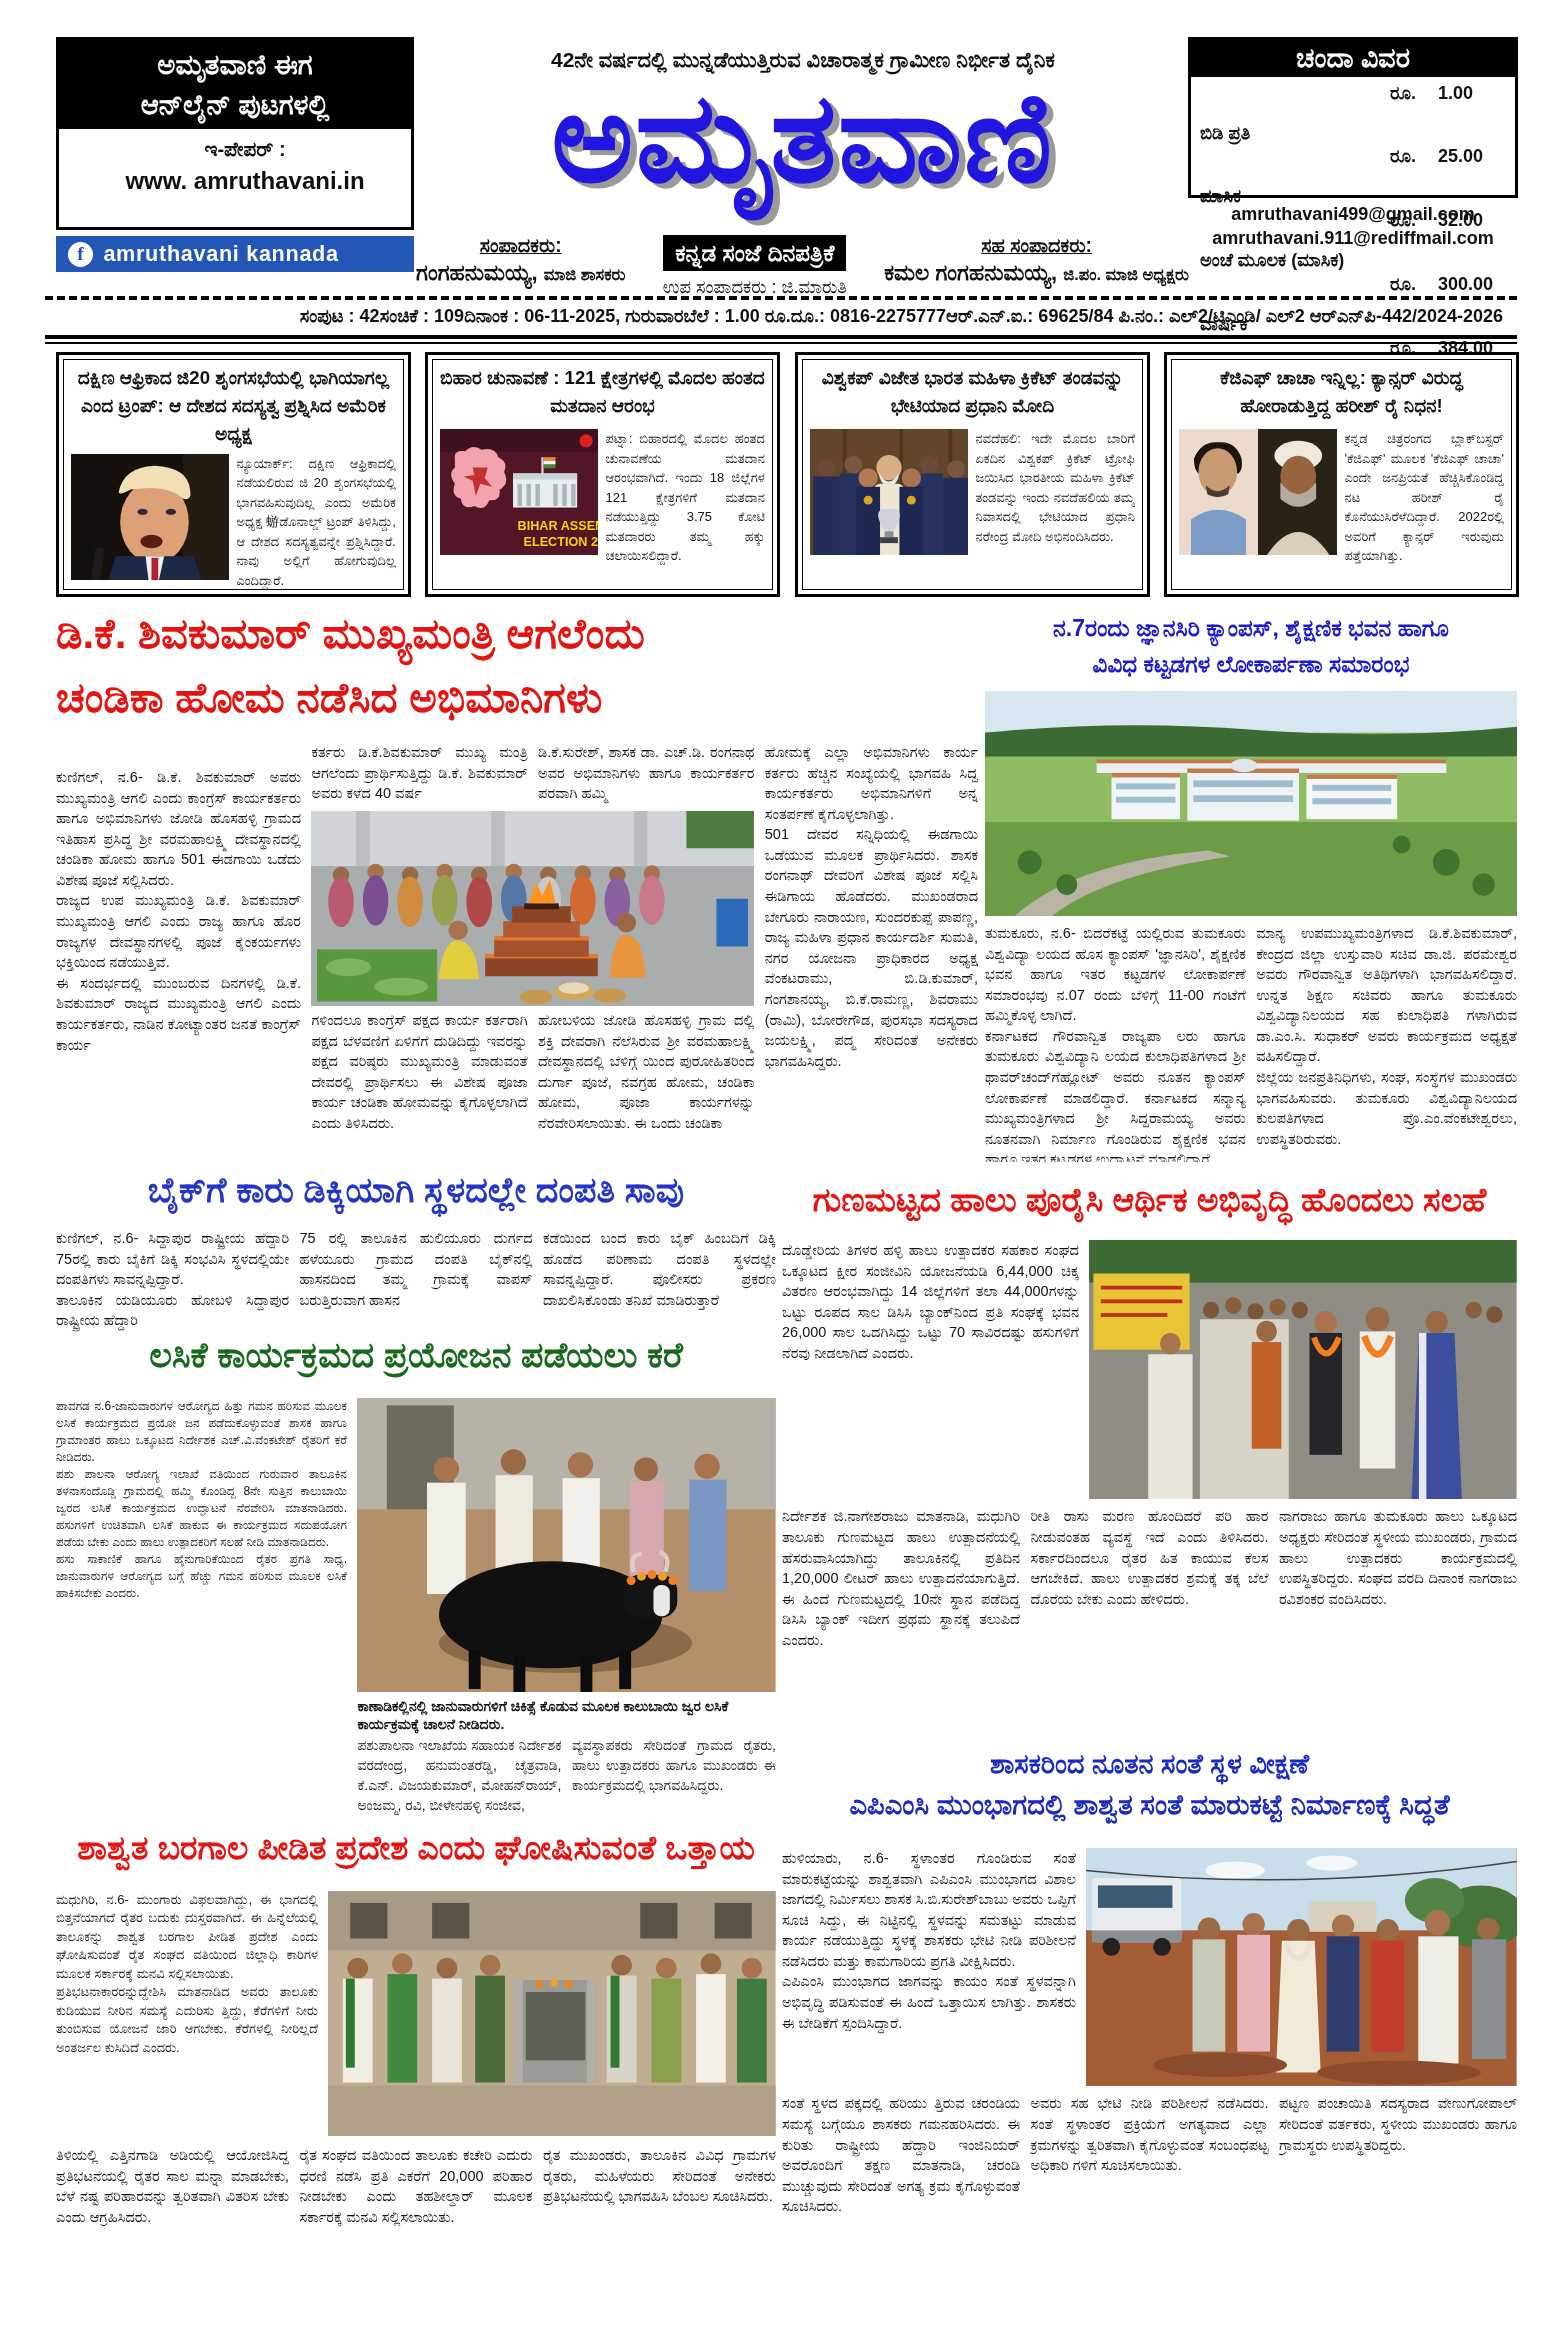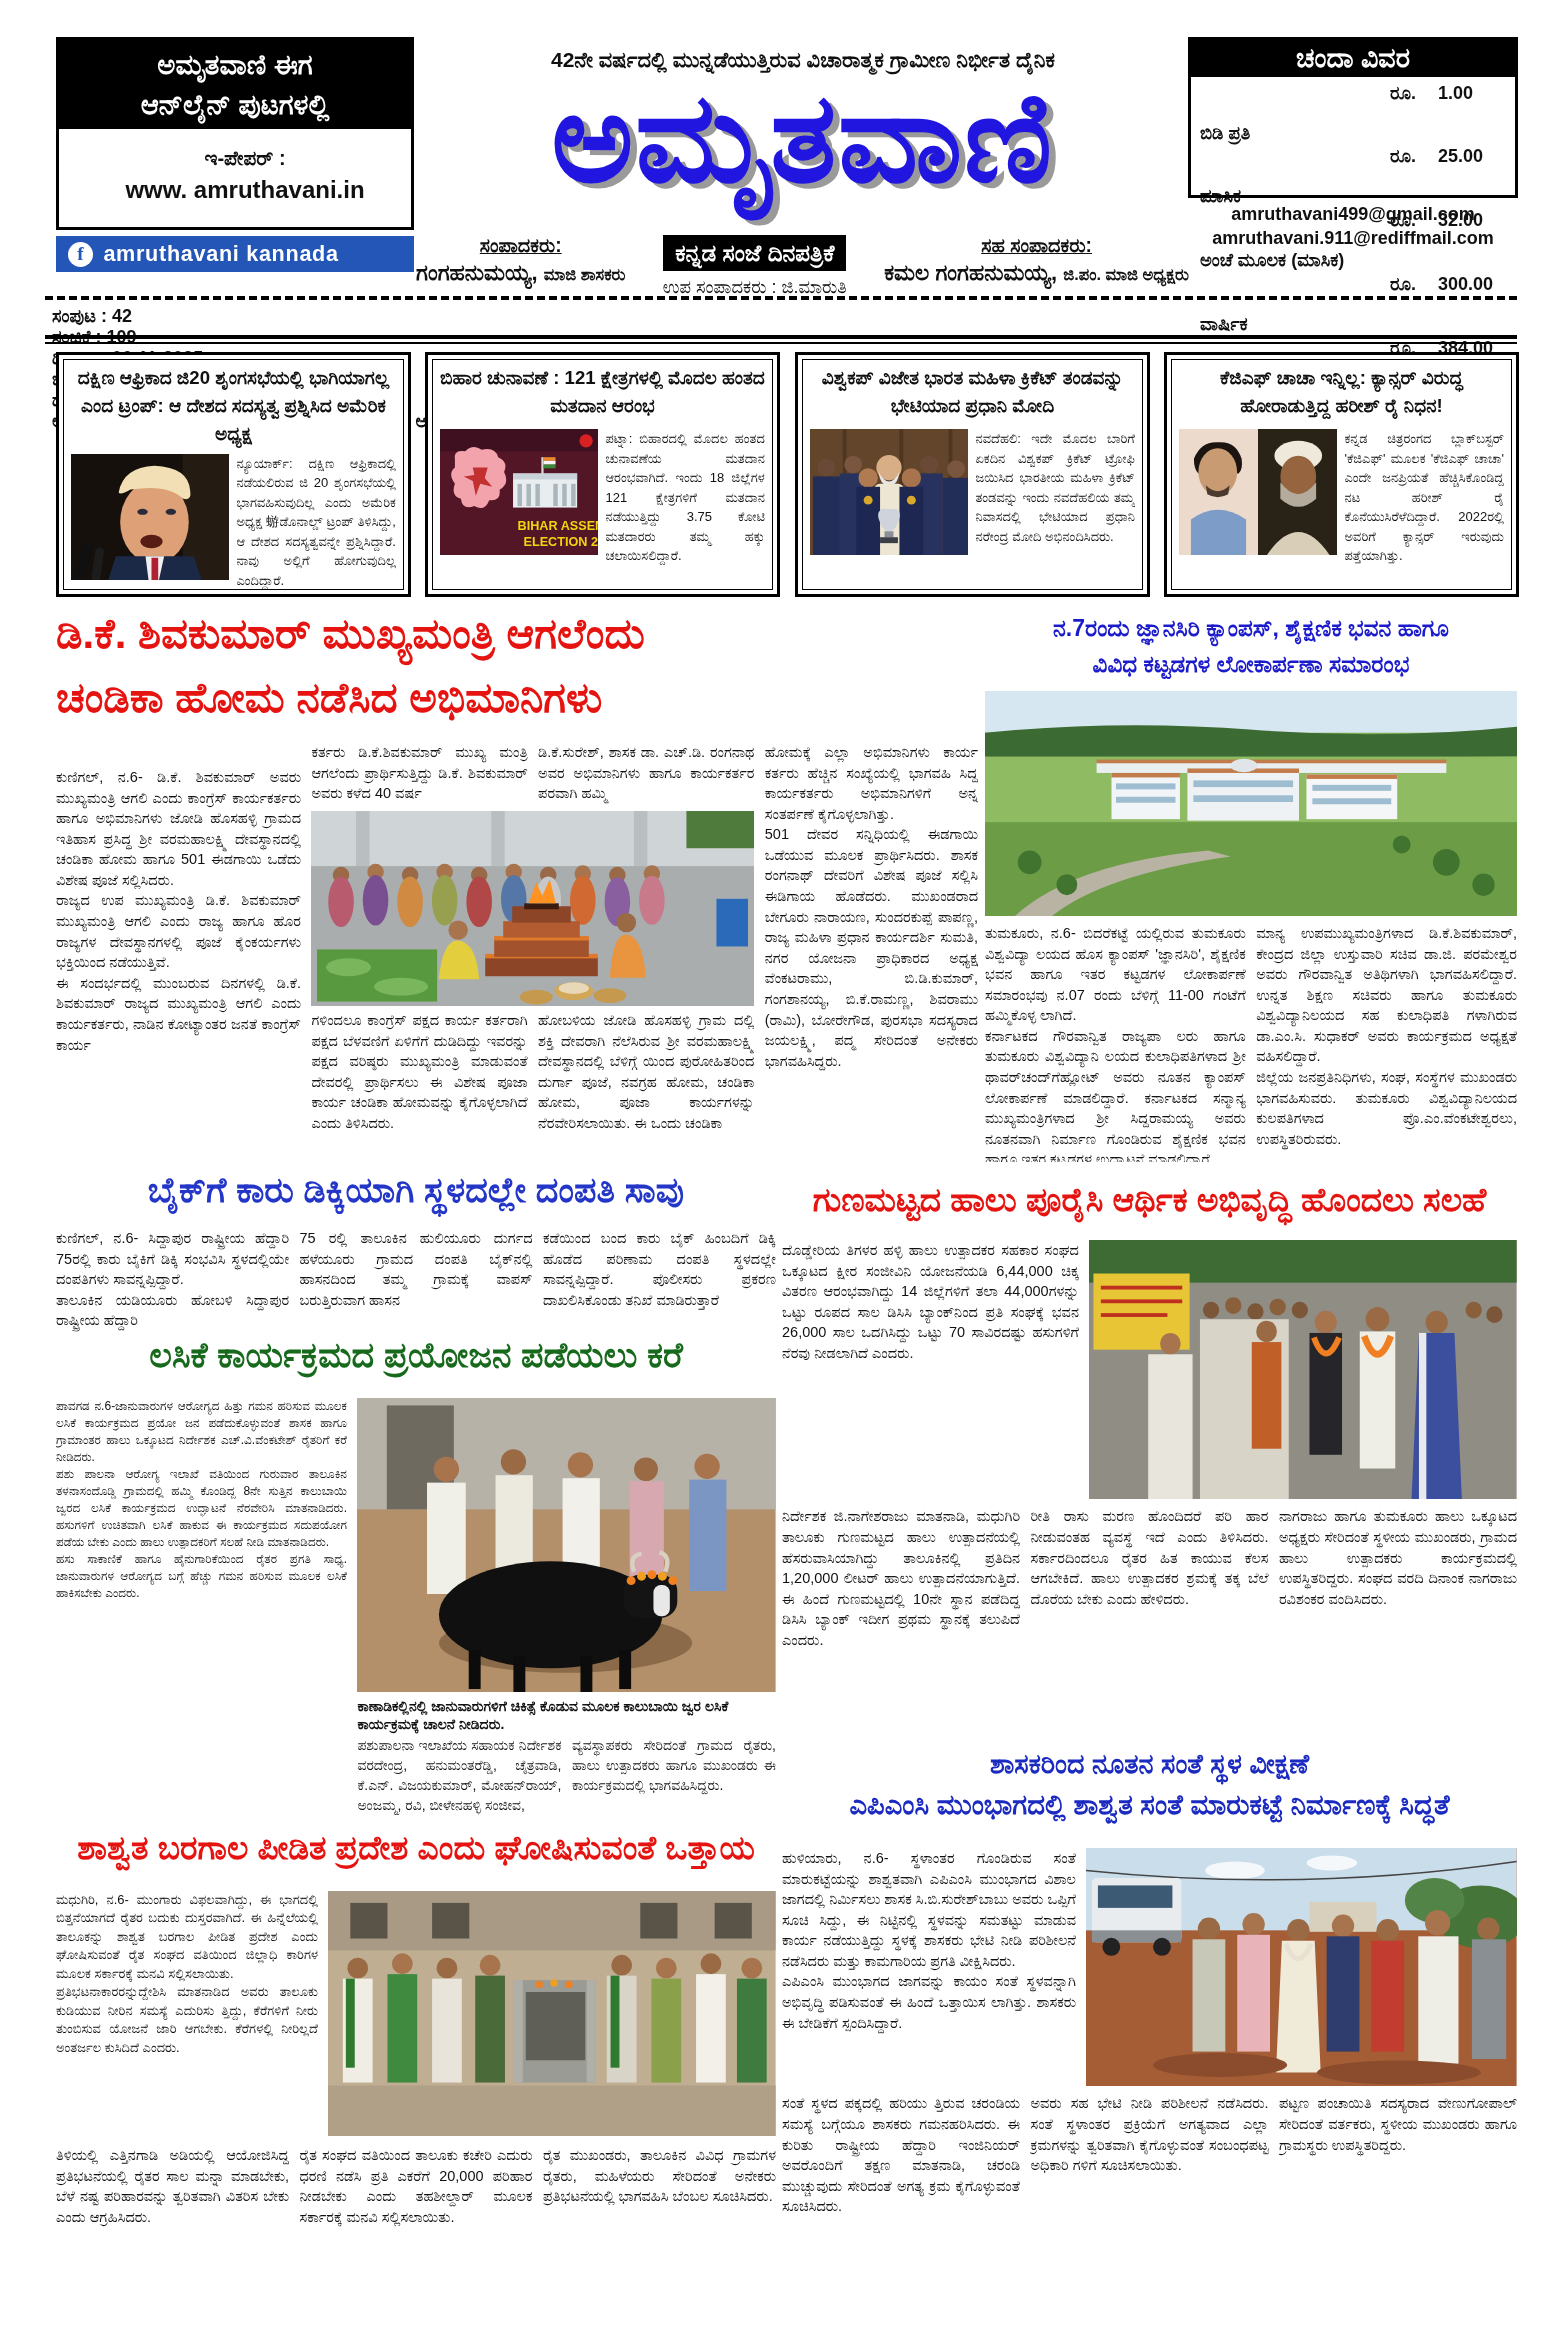--- a/index.html
+++ b/index.html
@@ -8,21 +8,21 @@
           font-family:"Liberation Sans", sans-serif; color:#111; overflow:hidden; }
   .abs { position:absolute; }
   .jt { text-align:justify; line-height:1.42; white-space:pre-line; overflow:hidden; }
   .cols { display:flex; gap:10.4px; }
   .col { flex:1; overflow:hidden; }
 
   
   .left-box { left:56px; top:37px; width:358px; height:193px; border:3px solid #000; }
   .lb-black { background:#000; color:#fff; height:89px; display:flex; flex-direction:column;
               justify-content:center; font-size:27.5px; font-weight:bold; line-height:1.45; text-align:center; }
-  .lb-body { text-align:center; padding-top:18px;margin-left:20px; }
+  .lb-body { text-align:center; padding-top:9px;margin-left:20px; }
   .lb-ep { font-size:20px; font-weight:bold; }
   .lb-url { font-size:24px; font-weight:bold; margin-top:6px; }
   .fb-bar { left:56px; top:236px; width:358px; height:36px; background:#2456b8; display:flex;
             align-items:center; padding-left:12px; gap:10.4px; }
   .fb-icon { width:25px; height:25px; border-radius:50%; background:#fff; color:#2456b8;
              font-weight:bold; font-size:19.3px; display:flex; align-items:center; justify-content:center;
              font-family:"Liberation Serif", serif; }
   .fb-label { color:#fff; font-weight:bold; font-size:21.6px; letter-spacing:0.7px; }
   .tagline { left:424px; top:48px; width:758px; font-size:21px; font-weight:bold; text-align:center; }
   .masthead { left:416px; top:68px; width:773px; text-align:center; font-size:125px; font-weight:bold;
@@ -36,22 +36,22 @@
   .sub-ed { font-size:18px; margin-top:6px; }
   .sub-box { left:1188px; top:37px; width:330px; height:161px; border:3px solid #000; }
   .sb-title { background:#000; color:#fff; font-size:27px; font-weight:bold; text-align:center; padding:3px 0; }
   .sb-rows { padding:4.5px 9px; }
   .sb-row { display:flex; font-size:18px; font-weight:bold; line-height:1.33; }
   .sb-l { flex:1;margin-top:40px; }
   .sb-c { width:48px; }
   .sb-v { width:68px; text-align:left; }
   .emails { left:1188px; top:202px; width:330px; text-align:center; font-size:18px; font-weight:bold; line-height:1.35; }
   .dash-rule { left:45px; top:296px; width:1472px; border-top:4.5px dashed #000; }
-  .infobar { left:52px; top:306px; width:1459px; display:flex; justify-content:flex-end;
-             font-size:18px; font-weight:bold;flex-direction:column; }
+  .infobar { left:44px; top:306px; width:1459px; display:flex; justify-content:flex-end;
+             font-size:18px; font-weight:bold; }
   .dbl-rule { left:45px; top:335px; width:1472px; height:9px; border-top:4.5px solid #000; border-bottom:2.2px solid #000; }
 
   
   .story-box { top:352px; width:355px; height:245px; border:3px solid #000; padding:3.7px; background:#fff; }
   .sbx-inner { border:1.5px solid #000; height:100%; padding:4.5px 7.4px; overflow:hidden; }
   .sbx-headline { font-size:18.6px; font-weight:bold; text-align:center; line-height:1.5; min-height:59px; }
   .sbx-body { display:flex; gap:7.4px; margin-top:6px; }
   .sbx-img { width:158px; height:126px; flex:none; }
   .sbx-text { flex:1; font-size:13px; text-align:justify; line-height:1.5; overflow:hidden; }
 

